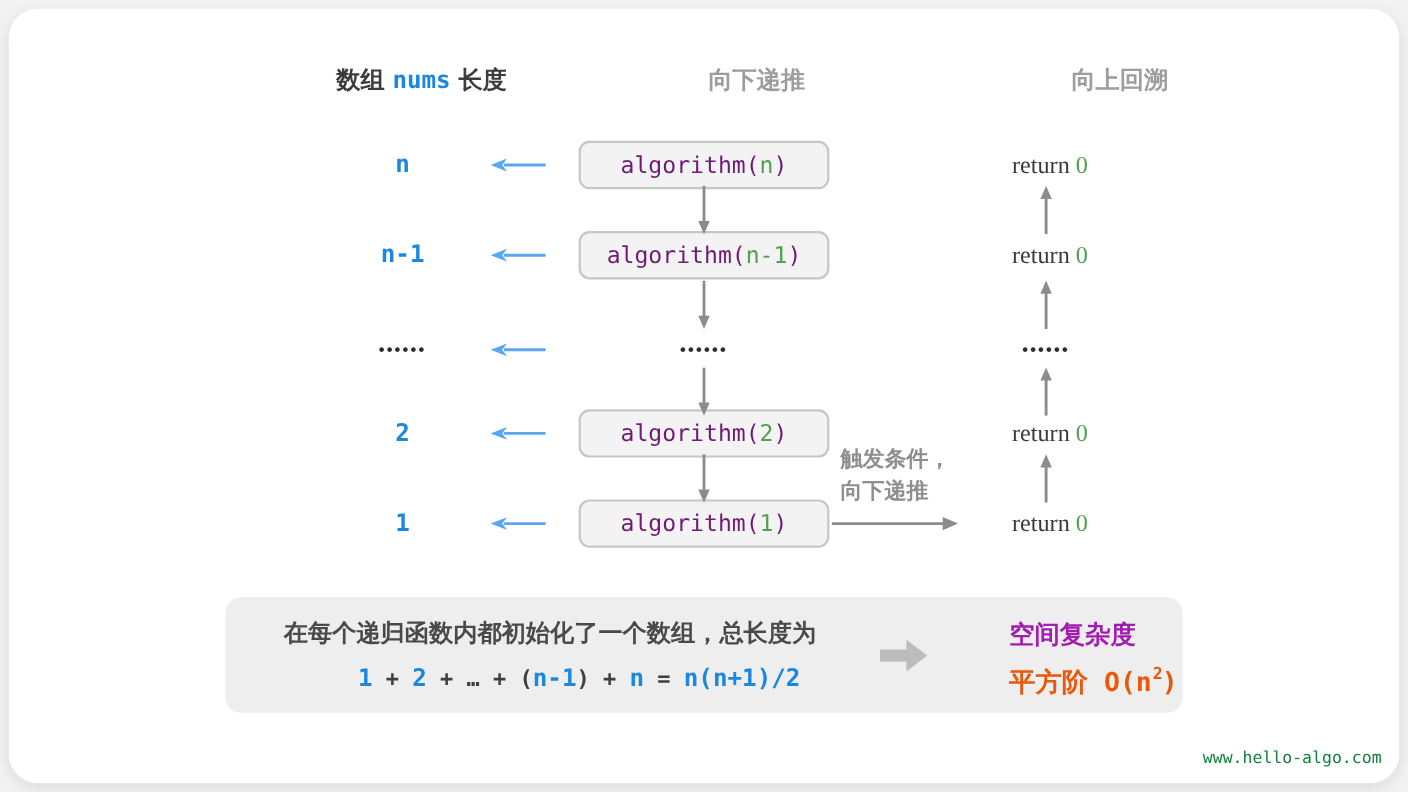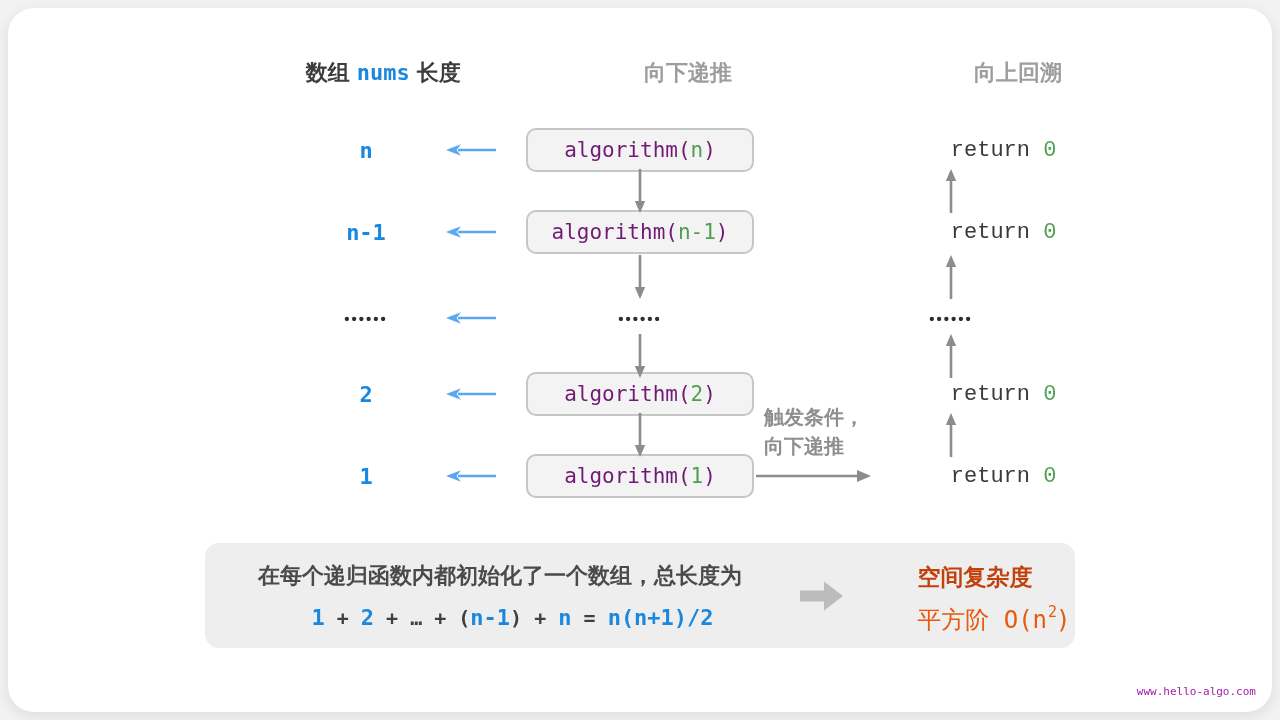--- a/index.html
+++ b/index.html
@@ -15,35 +15,35 @@
   .hdr-code{font-family:"DejaVu Sans Mono","Liberation Mono",monospace;
             color:#1b87dd;margin:12px 7px;font-size:22px;font-weight:bold;}
 
   .row-label{font-family:"DejaVu Sans Mono","Liberation Mono",monospace;
              font-size:22px;font-weight:bold;color:#1b87dd;}
   .call-box{width:224px;height:40px;background:#f3f3f4;border:2px solid #c6c6c6;border-radius:10px;
             display:flex;align-items:center;justify-content:center;
             font-family:"DejaVu Sans Mono","Liberation Mono",monospace;font-size:21px;}
   .code-dark{color:#701a75;}
   .code-green{color:#4fa050;}
-  .ret{font-family:Liberation Mono, monospace;font-size:22px;color:#3a3a3a;}
+  .ret{font-family:Liberation Serif, serif;font-size:22px;color:#3a3a3a;}
   .dots{font-size:15px;font-weight:bold;letter-spacing:2px;color:#2e2e2e;}
   .trigger{font-size:20px;font-weight:bold;color:#8e8e8e;text-align:center;}
 
   .panel{position:absolute;left:205px;top:543px;width:870px;height:105px;
          background:#eeeeef;border-radius:14px;}
   .sum-desc{font-size:22px;color:#4a4a4a;font-weight:bold;}
   .formula{font-family:"DejaVu Sans Mono","Liberation Mono",monospace;font-size:22px;}
   .f-b{color:#1b87dd;font-weight:bold;}
   .f-d{color:#3f3f3f;font-weight:600;font-size:20px;}
-  .result-title{font-size:23px;font-weight:bold;color:#c2410c;}
+  .result-title{font-size:23px;font-weight:bold;color:#a21caf;}
   .result-value{font-family:"DejaVu Sans Mono","Liberation Mono",monospace;
-                font-size:24px;font-weight:normal;color:#e8590c;}
+                font-size:24px;font-weight:bold;color:#e8590c;}
   .result-value sup{font-size:15px;position:relative;top:-2px;left:1px;}
-  .watermark{position:absolute;right:24px;bottom:22px;font-size:11px;color:#a21caf;
+  .watermark{position:absolute;right:24px;bottom:22px;font-size:15px;color:#15803d;
              font-family:"DejaVu Sans Mono","Liberation Mono",monospace;}
   svg{display:block;}
 </style>
 </head>
 <body>
 
 <div class="stage">
   <div class="card"></div>
 
   <div class="abs hdr" style="left:371px;top:73px">
@@ -144,21 +144,21 @@
 
   <svg class="vmid" style="left:756px;top:476px" width="116" height="14" viewBox="0 0 116 14">
       <line x1="0" y1="7" x2="103" y2="7" stroke="#8c8c8c" stroke-width="2.6"></line>
       <path d="M115 7 L101 1 L101 13 Z" fill="#8c8c8c"></path>
     </svg>
   <div class="vmid trigger" style="left:764px;top:417px">触发条件，</div>
   <div class="vmid trigger" style="left:764px;top:446px">向下递推</div>
 
   <div class="panel"></div>
   <div class="abs sum-desc" style="left:500px;top:576px">在每个递归函数内都初始化了一个数组，总长度为</div>
-  <div class="abs formula" style="left:486px;top:617px">
+  <div class="abs formula" style="left:500px;top:617px">
     <span class="f-b">1</span><span class="f-d"> + </span><span class="f-b">2</span><span class="f-d"> + … + (</span><span class="f-b">n-1</span><span class="f-d">) + </span><span class="f-b">n</span><span class="f-d"> = </span><span class="f-b">n(n+1)/2</span>
   </div>
   <svg class="abs" style="left:822px;top:596px" width="44" height="30" viewBox="0 0 44 30">
       <path d="M0 9.5 L24 9.5 L24 0.5 L43 15 L24 29.5 L24 20.5 L0 20.5 Z" fill="#bcbcbc"></path>
     </svg>
   <div class="abs result-title" style="left:975px;top:577px">空间复杂度</div>
   <div class="abs result-value" style="left:965px;top:620px">
     <span>平方阶 O(n</span><sup>2</sup><span>)</span>
   </div>
 

